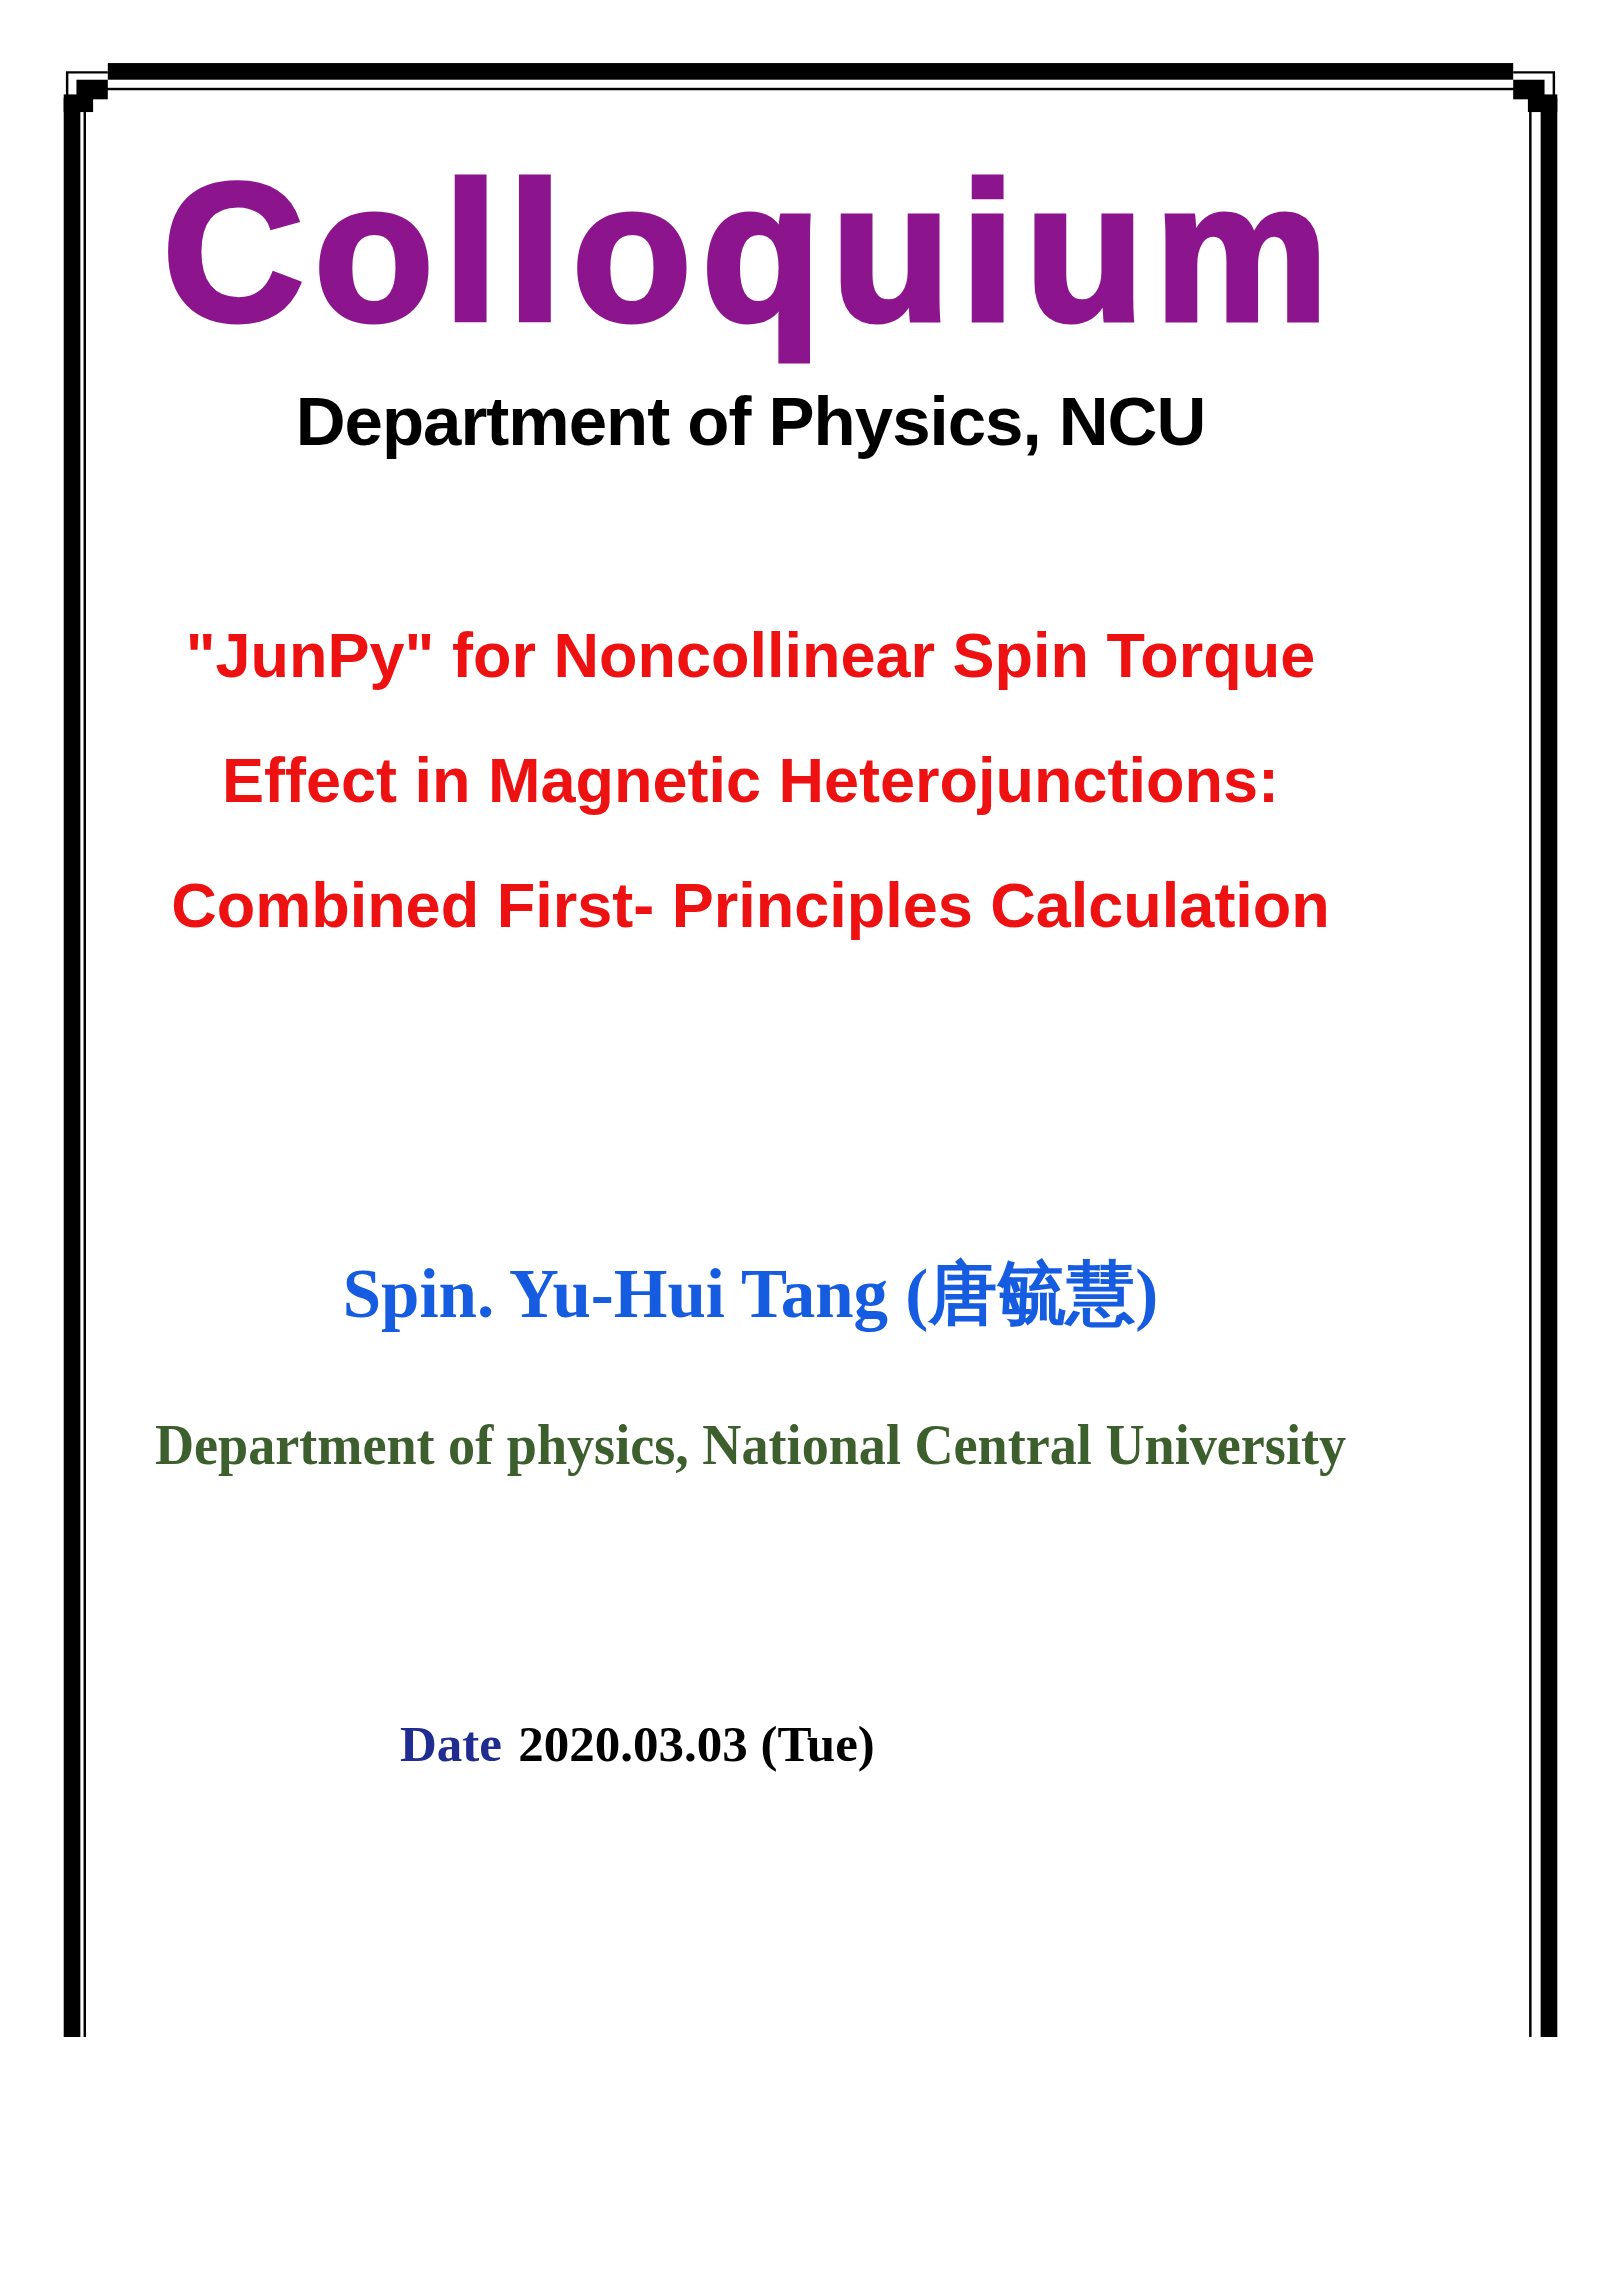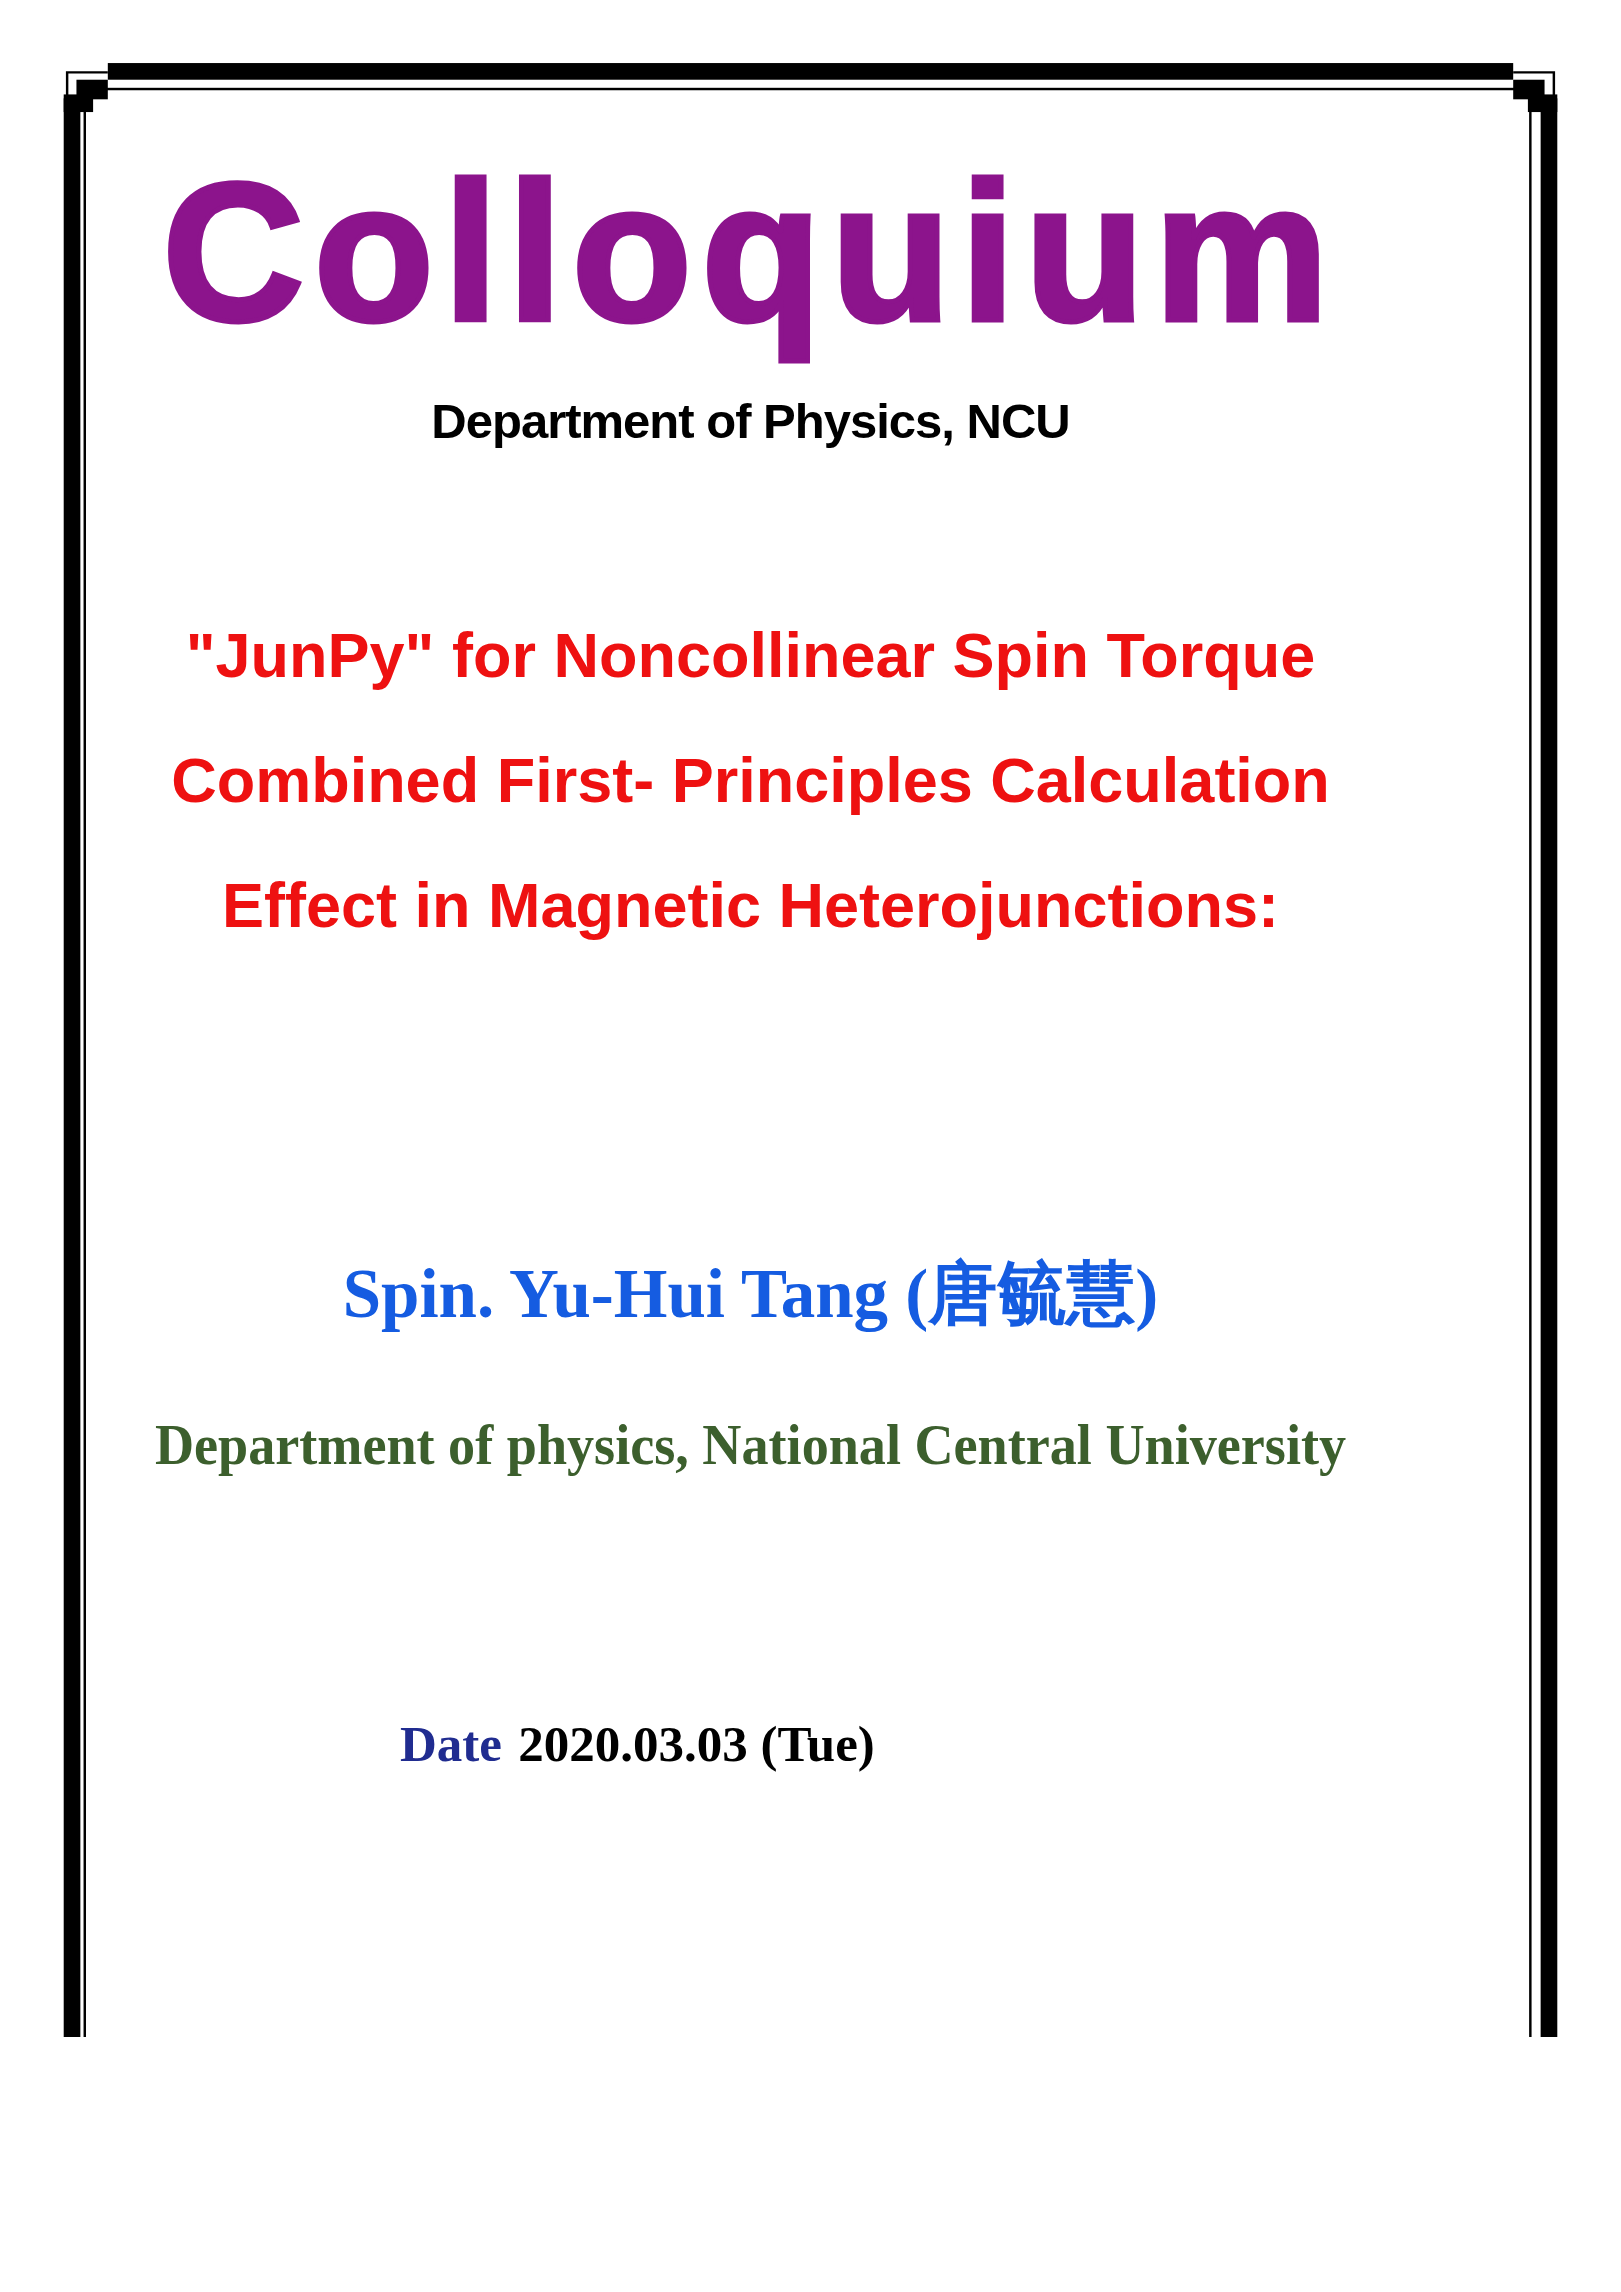--- a/index.html
+++ b/index.html
@@ -35,21 +35,21 @@
     line-height: 196px;
     letter-spacing: 9.8px;
     color: var(--c-title, #8C148C);
     -webkit-text-stroke: 4.9px var(--c-title, #8C148C);
     white-space: nowrap;
   }
   .dept-subtitle {
     top: 385px;
     font-family: "Liberation Sans", sans-serif;
     font-weight: bold;
-    font-size: 49px;
+    font-size: 69px;
     line-height: 73px;
     letter-spacing: -1px;
     color: var(--c-text, #000000);
     white-space: nowrap;
   }
   .talk-title {
     top: 593px;
     font-family: "Liberation Sans", sans-serif;
     font-weight: bold;
     font-size: 63px;
@@ -129,22 +129,22 @@
       <path d="M1585.5,2224 L1585.5,2265.5 L1544,2265.5"></path>
     </g>
   </svg>
 
   <div class="abs centered-col poster-title">Colloquium</div>
 
   <div class="abs centered-col dept-subtitle">Department of Physics, NCU</div>
 
   <div class="abs centered-col talk-title">
     <span class="line">"JunPy" for Noncollinear Spin Torque</span>
+    <span class="line">Effect in Magnetic Heterojunctions:</span>
     <span class="line">Combined First- Principles Calculation</span>
-    <span class="line">Effect in Magnetic Heterojunctions:</span>
   </div>
 
   <div class="abs centered-col speaker">Spin. Yu-Hui Tang (唐毓慧)</div>
 
   <div class="abs centered-col affiliation">Department of physics, National Central University</div>
 
   <div class="abs detail-row row-0">
     <span class="label">Date</span><span class="value">2020.03.03 (Tue)</span>
   </div>
 

